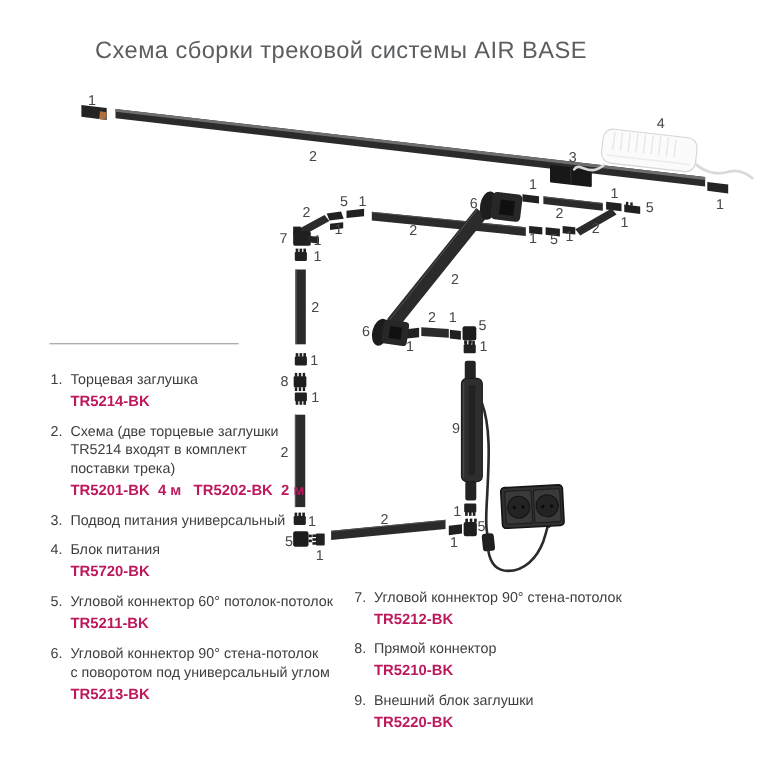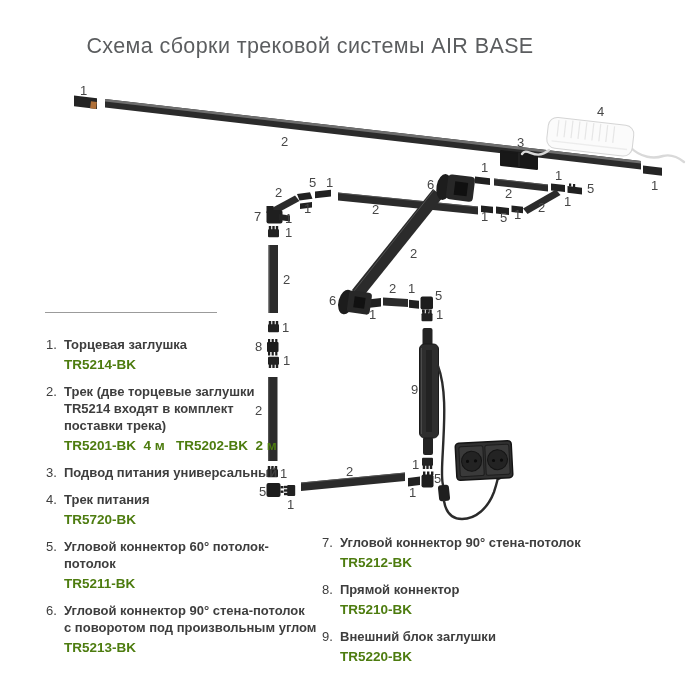--- a/index.html
+++ b/index.html
@@ -12,24 +12,24 @@
     text-align:center; font-size:21.5px; font-weight:400; color:#5b5d5f; letter-spacing:.4px;
   }
   svg#diagram { position:absolute; left:0; top:0; }
   .divider { position:absolute; left:45px; top:312px; width:172px; height:1px; background:#9b9b9b; }
   .legend { position:absolute; font-size:13px; color:#3e3e3e; }
   .legend-left  { left:46px;  top:336px; width:272px; }
   .legend-right { left:322px; top:534px; width:300px; }
   .legend-item { margin-bottom:10px; }
   .li-row { display:flex; }
   .li-num { flex:0 0 18px; width:18px; line-height:17px; }
-  .li-text { flex:1;font-weight:bold; }
+  .li-text { flex:1; }
   .li-line { line-height:17px; }
   .li-article {
-    font-weight:bold; color:#4d7c0f; margin-top:3px; margin-left:18px;
+    font-weight:bold; color:#be185d; margin-top:3px; margin-left:18px;
     line-height:17px; font-size:13.5px; white-space:pre;
   }
   .dlabel { font-size:13px; fill:#474747; font-family:"Liberation Sans", sans-serif; }
   .tr { fill:#2b2b2b; }
   .pc { fill:#212121; }
   .hl2 { stroke:#5a5a5a; stroke-width:.8; fill:none; }
   .cableW { stroke:#d9d9d9; stroke-width:2.4; fill:none; stroke-linecap:round; }
   .cableB { stroke:#2b2b2b; stroke-width:2.4; fill:none; stroke-linecap:round; }
 </style>
 </head>
@@ -270,59 +270,59 @@
         <span class="li-text">
           <div class="li-line">Торцевая заглушка</div>
         </span>
       </div>
       <div class="li-article">TR5214-BK</div>
     </div>
     <div class="legend-item">
       <div class="li-row">
         <span class="li-num">2.</span>
         <span class="li-text">
-          <div class="li-line">Трек (две торцевые заглушки</div>
+          <div class="li-line">Схема (две торцевые заглушки</div>
           <div class="li-line">TR5214 входят в комплект</div>
           <div class="li-line">поставки трека)</div>
         </span>
       </div>
       <div class="li-article">TR5201-BK  4 м   TR5202-BK  2 м</div>
     </div>
     <div class="legend-item">
       <div class="li-row">
         <span class="li-num">3.</span>
         <span class="li-text">
           <div class="li-line">Подвод питания универсальный</div>
         </span>
       </div>
     </div>
     <div class="legend-item">
       <div class="li-row">
         <span class="li-num">4.</span>
         <span class="li-text">
-          <div class="li-line">Трек питания</div>
+          <div class="li-line">Блок питания</div>
         </span>
       </div>
       <div class="li-article">TR5720-BK</div>
     </div>
     <div class="legend-item">
       <div class="li-row">
         <span class="li-num">5.</span>
         <span class="li-text">
           <div class="li-line">Угловой коннектор 60° потолок-потолок</div>
         </span>
       </div>
       <div class="li-article">TR5211-BK</div>
     </div>
     <div class="legend-item">
       <div class="li-row">
         <span class="li-num">6.</span>
         <span class="li-text">
           <div class="li-line">Угловой коннектор 90° стена-потолок</div>
-          <div class="li-line">с поворотом под произвольным углом</div>
+          <div class="li-line">с поворотом под универсальный углом</div>
         </span>
       </div>
       <div class="li-article">TR5213-BK</div>
     </div>
   </div>
 <div class="legend legend-right" id="legend-right">
     <div class="legend-item">
       <div class="li-row">
         <span class="li-num">7.</span>
         <span class="li-text">

